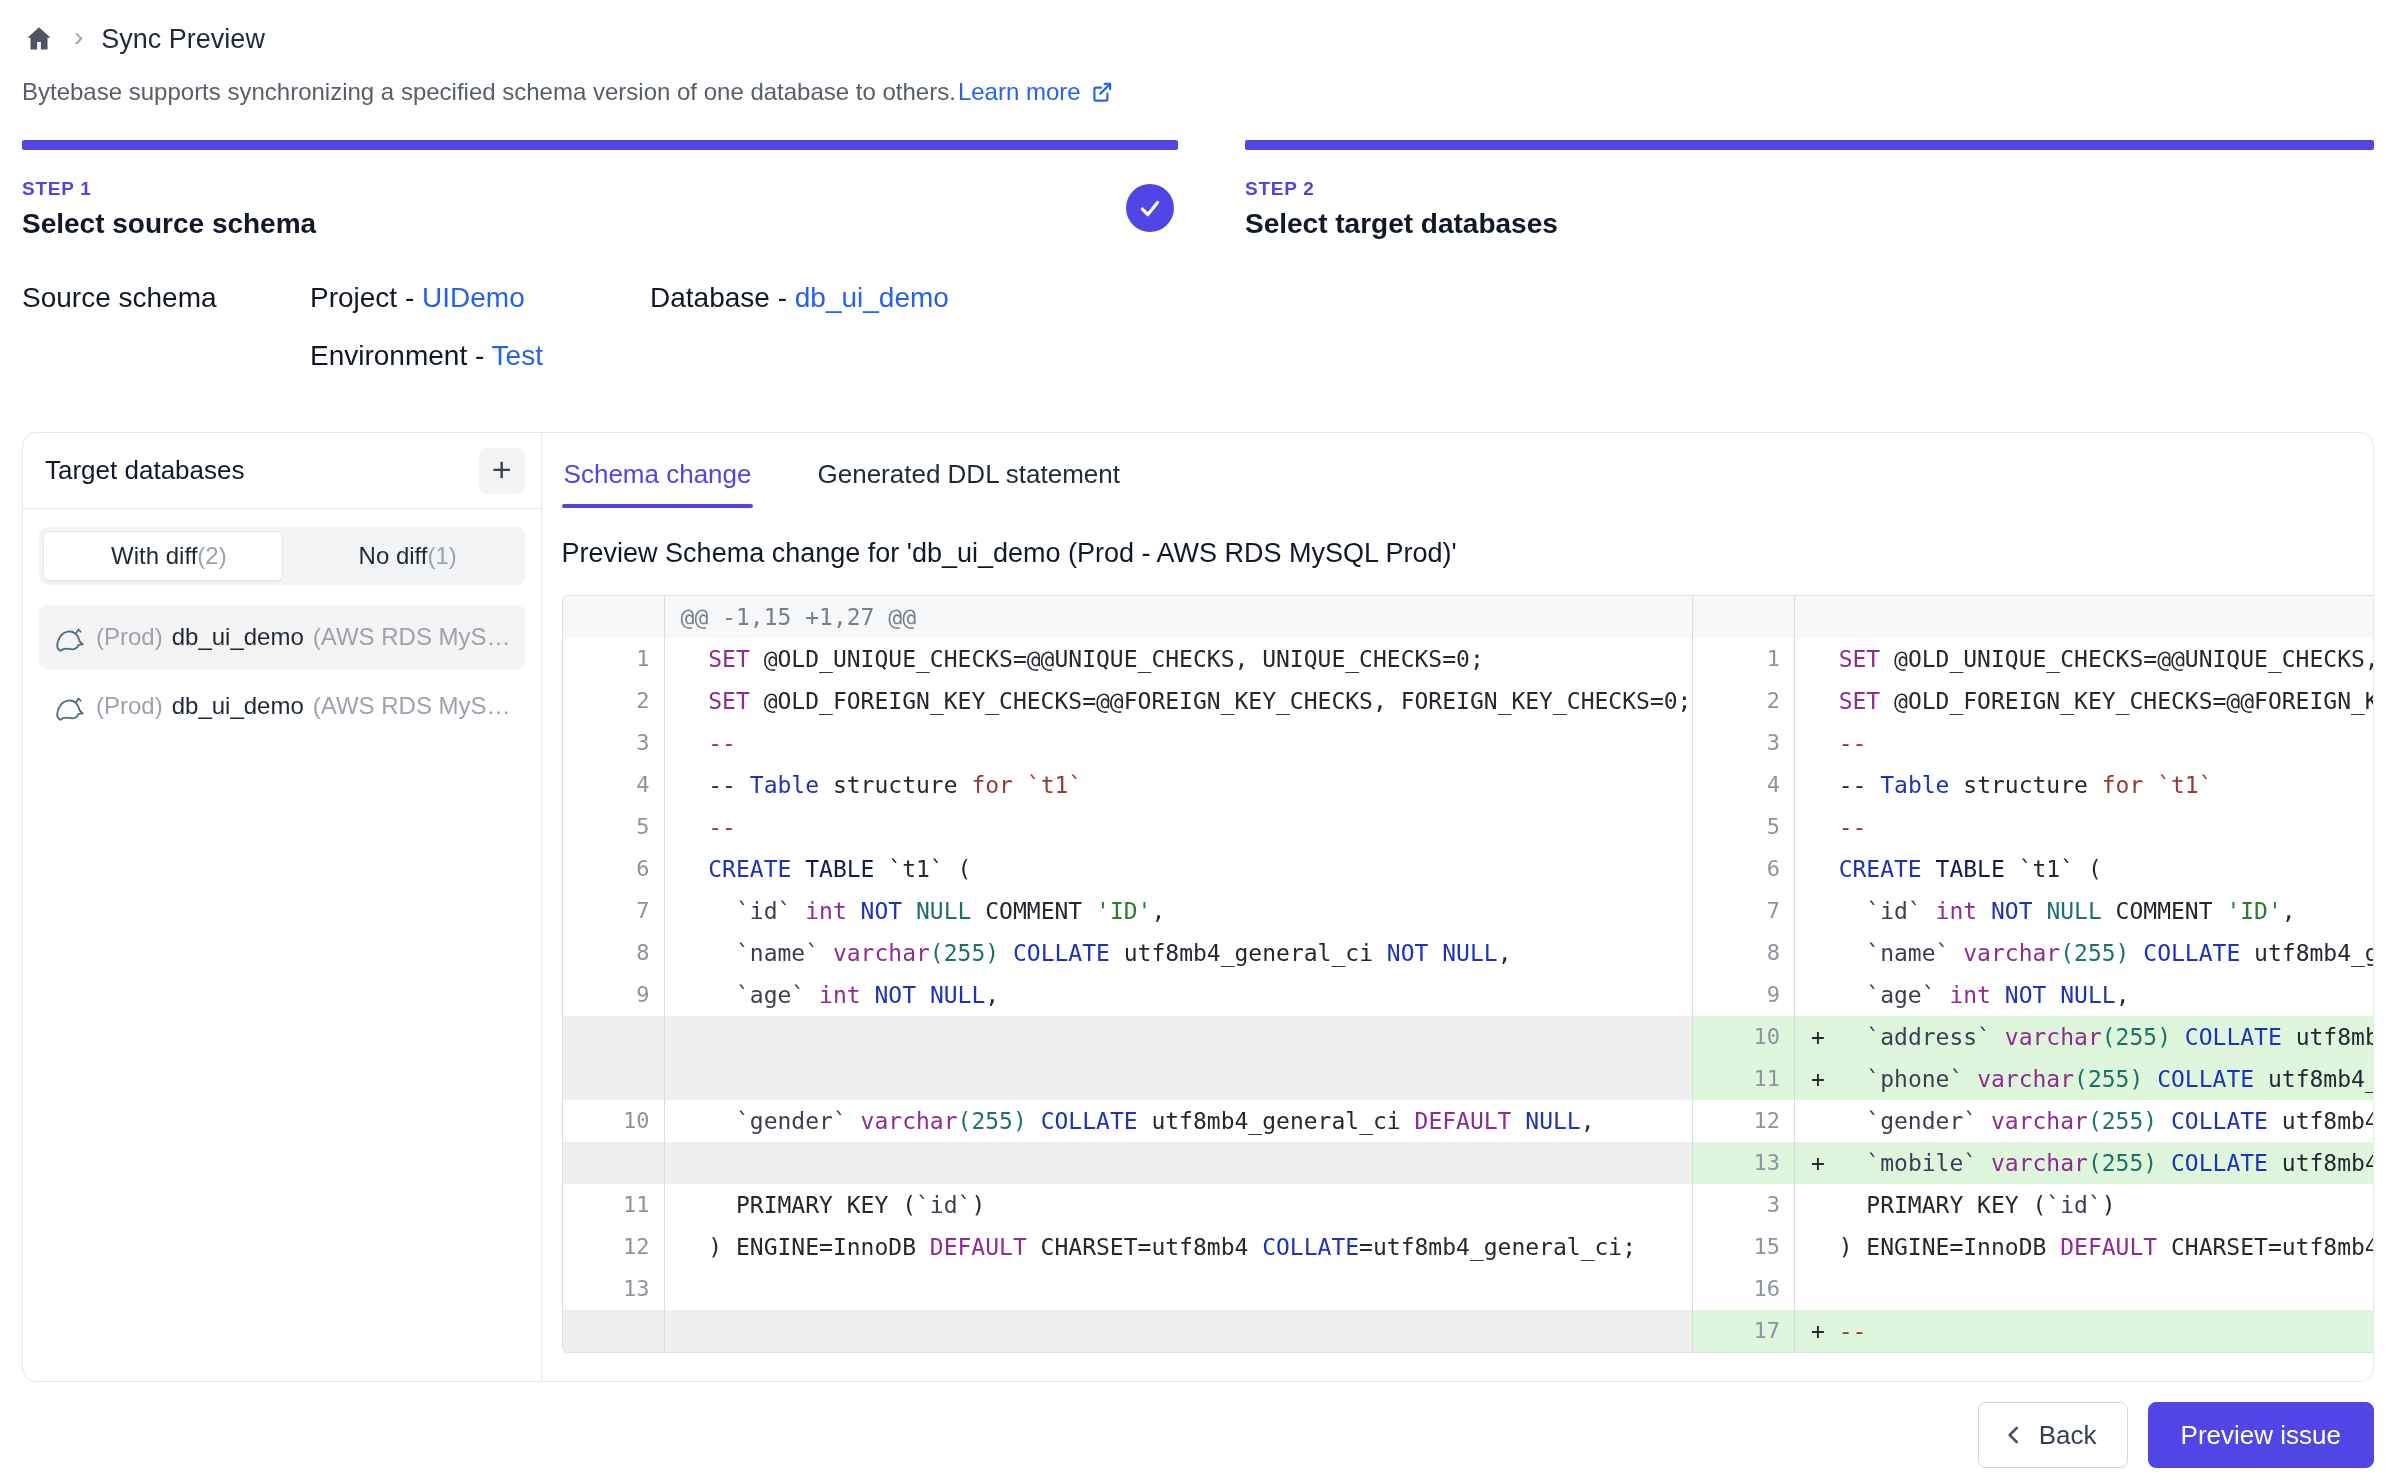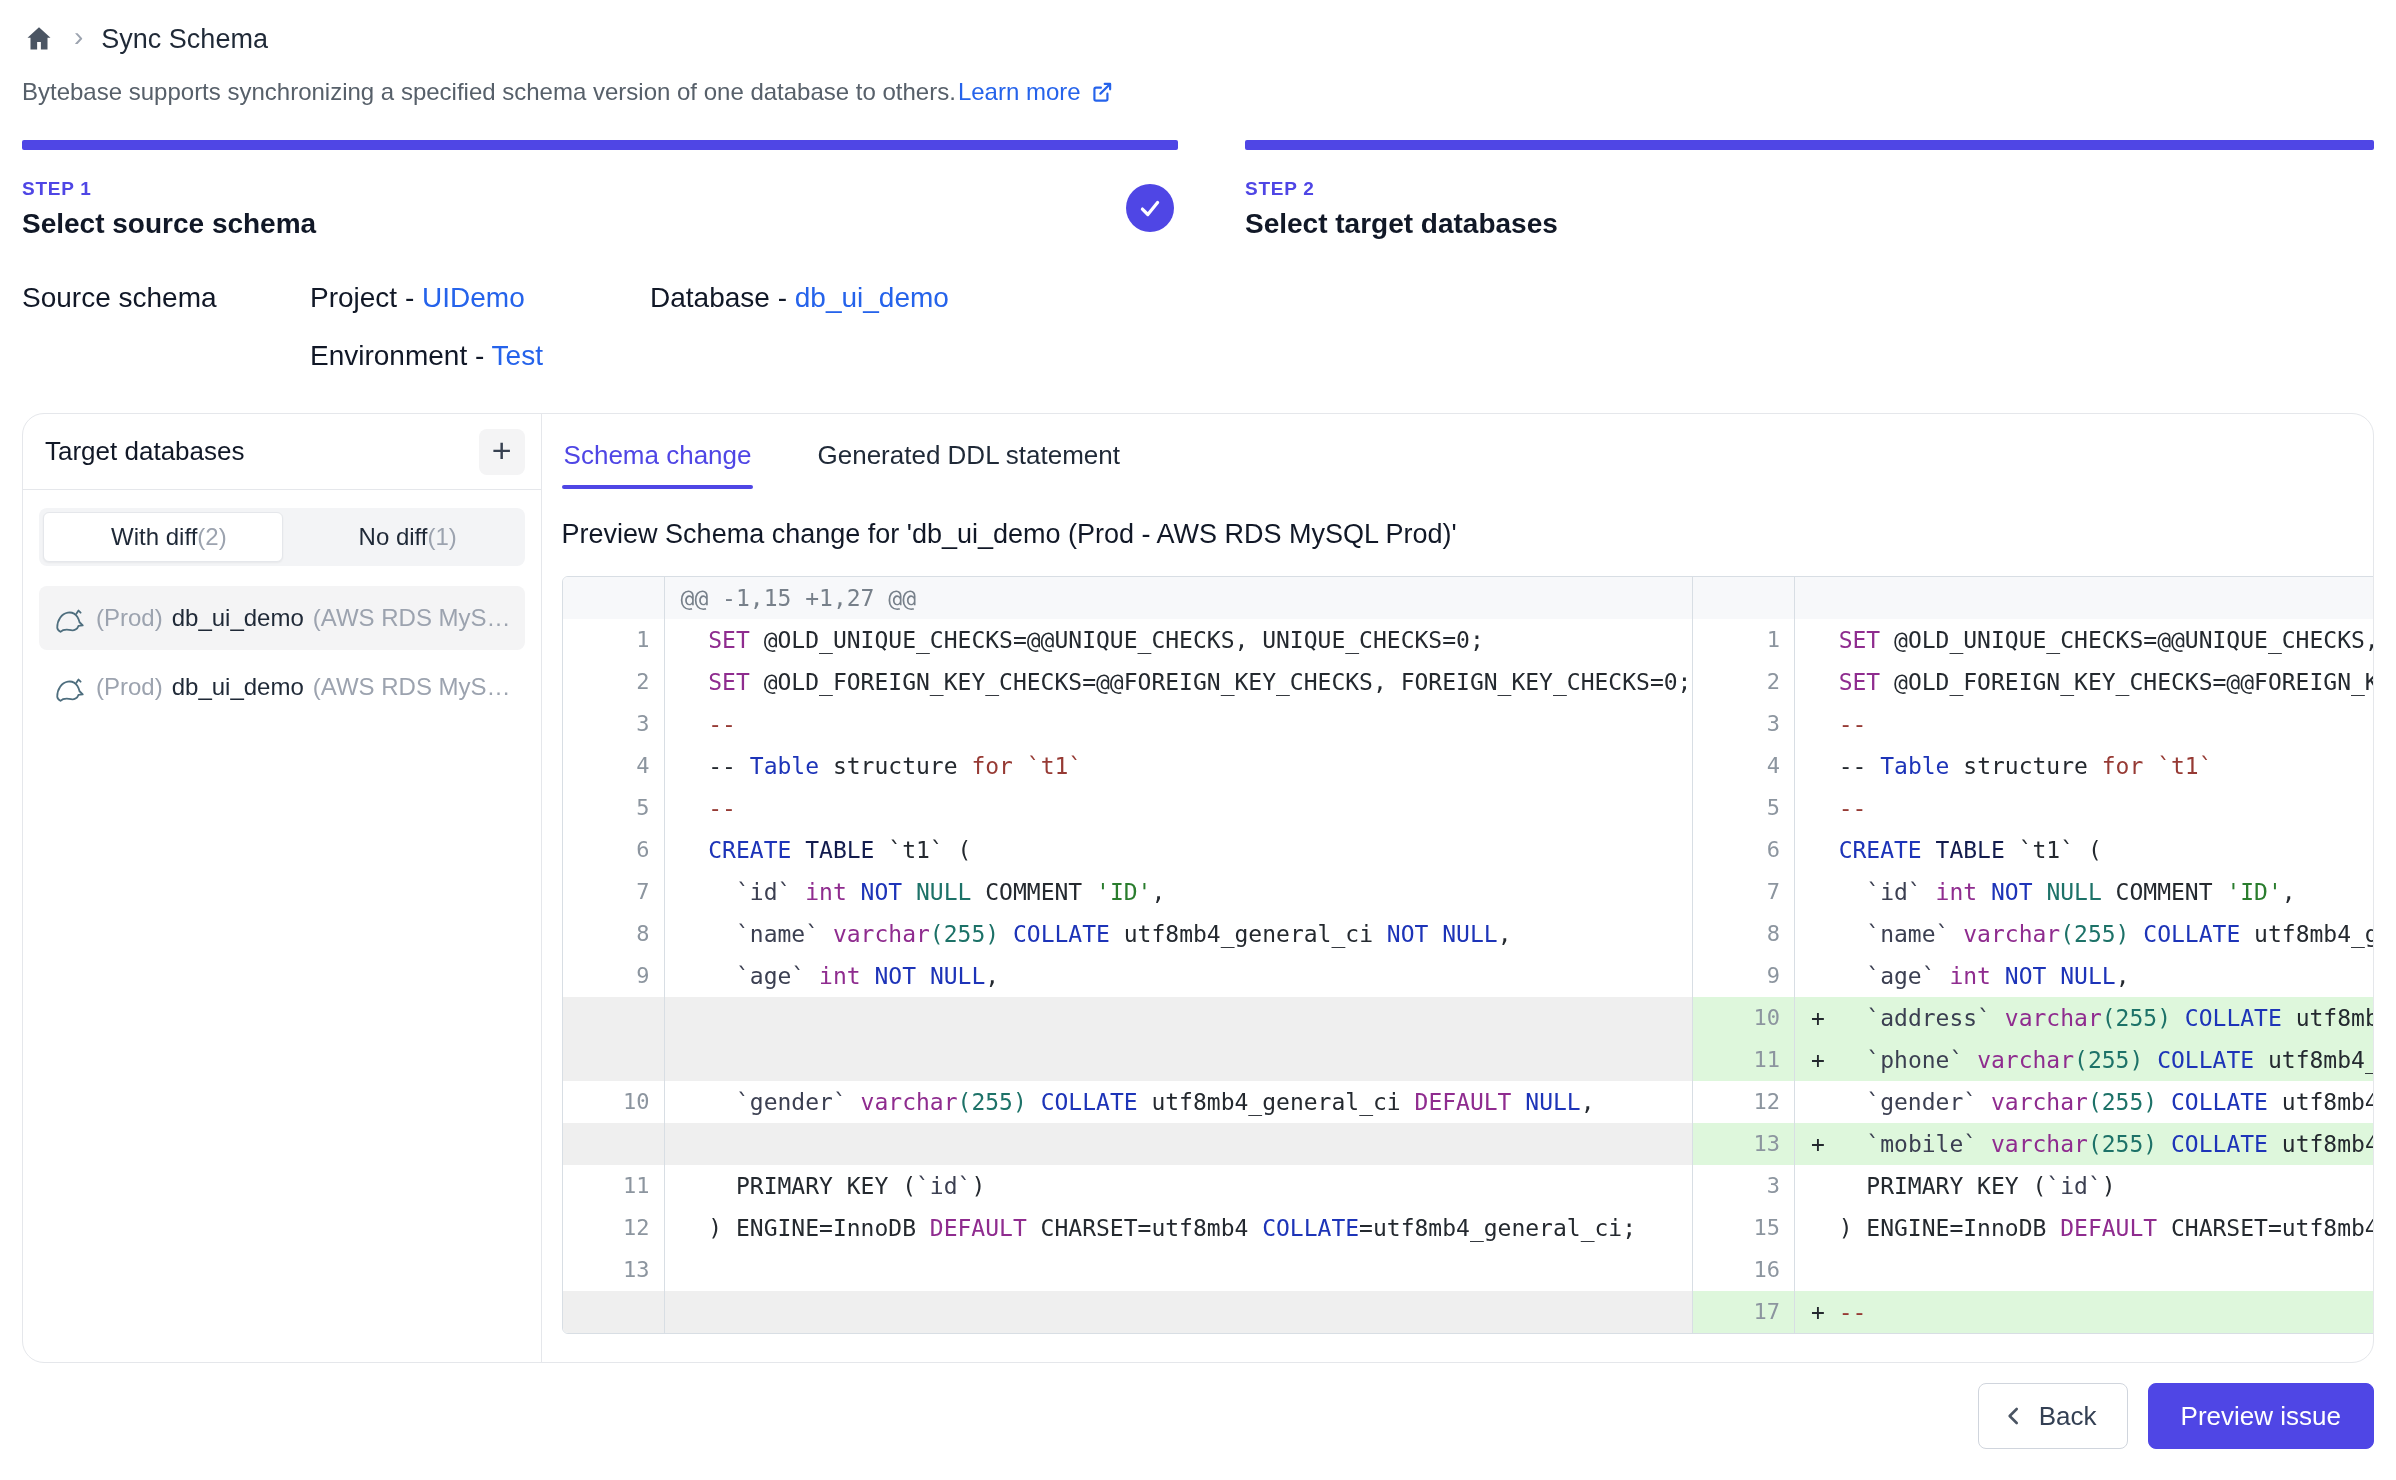--- a/index.html
+++ b/index.html
@@ -29,21 +29,21 @@
   .step-label { margin-top:28px; font-size:19px; font-weight:700; letter-spacing:.04em; color:#4f46e5; }
   .step-title { margin-top:8px; font-size:28px; font-weight:600; color:#111827; }
   .check { position:absolute; right:4px; top:44px; width:48px; height:48px; border-radius:50%; background:#4f46e5; display:flex; align-items:center; justify-content:center; }
 
   
   .source { margin-top:42px; display:grid; grid-template-columns: 288px 340px auto; row-gap:26px; font-size:28px; color:#111827; }
   .source .lbl { font-weight:500; }
   .source a { color:#2563eb; text-decoration:none; cursor:pointer; }
 
   
-  .card { margin-top:41px; height:950px; border:1px solid #e5e7eb; border-radius:22px; display:flex; overflow:hidden; }
+  .card { margin-top:60px; height:950px; border:1px solid #e5e7eb; border-radius:14px; display:flex; overflow:hidden; }
   .left-panel { width:592px; border-right:1px solid #e5e7eb; display:flex; flex-direction:column; }
   .lp-head { height:76px; padding:0 16px 0 22px; display:flex; align-items:center; justify-content:space-between; border-bottom:1px solid #e5e7eb; }
   .lp-title { font-size:26px; color:#111827; }
   .plus-btn { width:46px; height:46px; border:none; border-radius:8px; background:#f4f4f5; color:#374151; font-size:34px; font-weight:300; line-height:1; cursor:pointer; display:flex; align-items:center; justify-content:center; padding-bottom:4px;}
   .lp-body { padding:18px 16px; }
   .pills { display:flex; background:#f3f4f6; border-radius:8px; padding:4px; }
   .pill { flex:1; height:50px; display:flex; align-items:center; justify-content:center; gap:0; font-size:24px; color:#1f2937; border-radius:6px; cursor:pointer;padding-left:12px; }
   .pill .cnt { color:#9ca3af; }
   .pill.active { background:#ffffff; border:1px solid #e5e7eb; box-shadow:0 1px 2px rgba(0,0,0,.05); }
   .db-list { margin-top:20px; display:flex; flex-direction:column; gap:5px; }
@@ -90,21 +90,21 @@
 
 <div class="page">
 
   <div class="crumb">
     <span class="home">
       <svg width="30" height="30" viewBox="0 0 24 24" fill="#4b5563">
           <path d="M12 2.6 2.8 10.9h2.4v9.5h5.3v-6h3v6h5.3v-9.5h2.4L12 2.6z"></path>
         </svg>
     </span>
     <span class="sep">›</span>
-    <span class="title">Sync Schema</span>
+    <span class="title">Sync Preview</span>
   </div>
 
   <div class="desc">
     <span>Bytebase supports synchronizing a specified schema version of one database to others.</span>
     <a>
       <span>Learn more</span>
       <svg width="26" height="26" viewBox="0 0 24 24" fill="none" stroke="#2563eb" stroke-width="2" stroke-linecap="round" stroke-linejoin="round">
           <path d="M17 13.5v5A1.5 1.5 0 0 1 15.5 20h-9A1.5 1.5 0 0 1 5 18.5v-9A1.5 1.5 0 0 1 6.5 8H11"></path>
           <path d="M14.5 4.5H19.5V9.5"></path>
           <path d="M19 5 10.5 13.5"></path>

